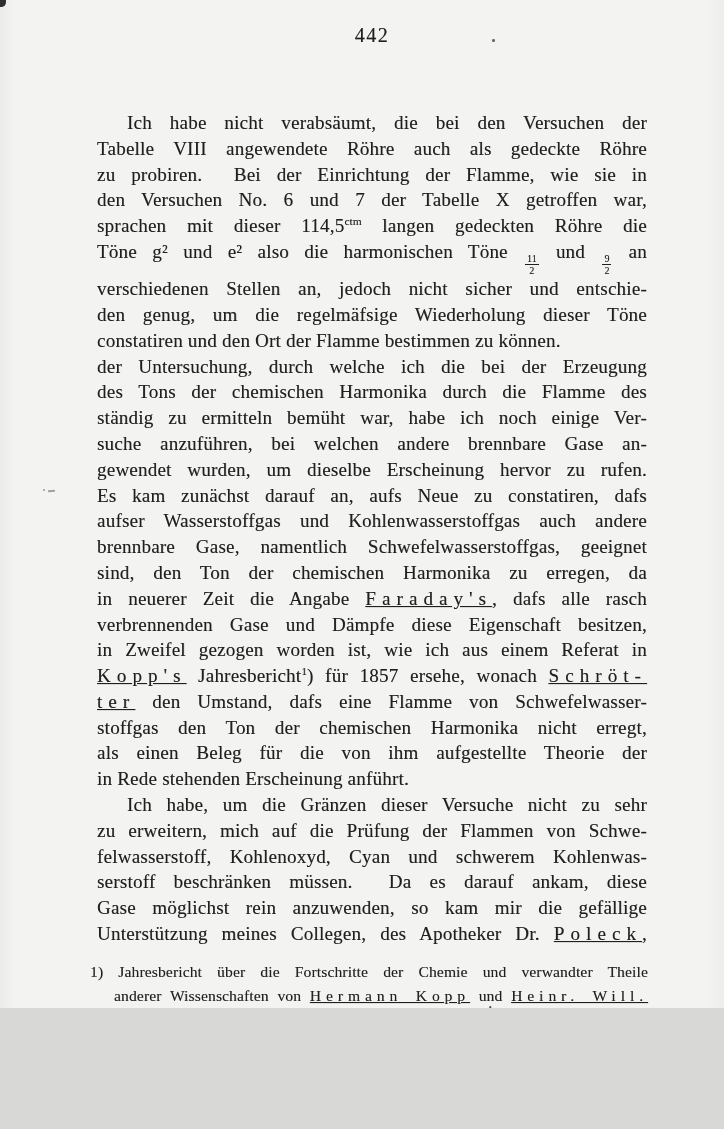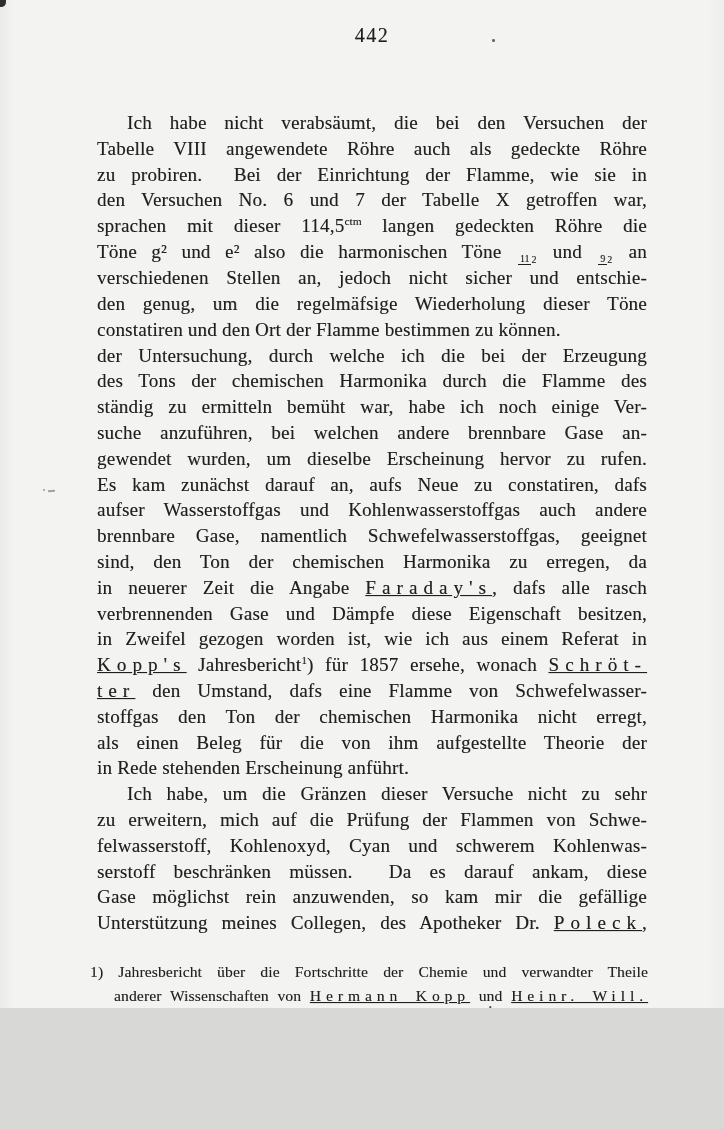--- a/index.html
+++ b/index.html
@@ -25,21 +25,21 @@
     text-shadow:0.35px 0.3px 0 rgba(25,25,25,.42);
     margin-top:40px;
   }
   .para{margin:0;}
   .line{text-align:justify;text-align-last:justify;}
   .line.align-left{text-align-last:left;}
   .line.indent{text-indent:30px;}
   .sup{vertical-align:super;font-size:0.6em;line-height:0;letter-spacing:0;}
   .ls{letter-spacing:0.32em;text-decoration:underline;}
   .frac{
-    display:inline-flex;flex-direction:row;align-items:center;
+    display:inline-flex;flex-direction:column;align-items:center;
     font-size:0.52em;line-height:1.05;vertical-align:-0.4em;
     margin:0 2px;letter-spacing:0;
   }
   .frac .num{border-bottom:1px solid currentColor;padding:0 2px;}
   .frac .den{padding-top:0.5px;}
   .footnote-block{
     position:absolute;top:960px;left:90px;width:558px;
     font-size:15.5px;line-height:23.5px;
     letter-spacing:0.01em;
     text-shadow:0.3px 0.25px 0 rgba(25,25,25,.4);

